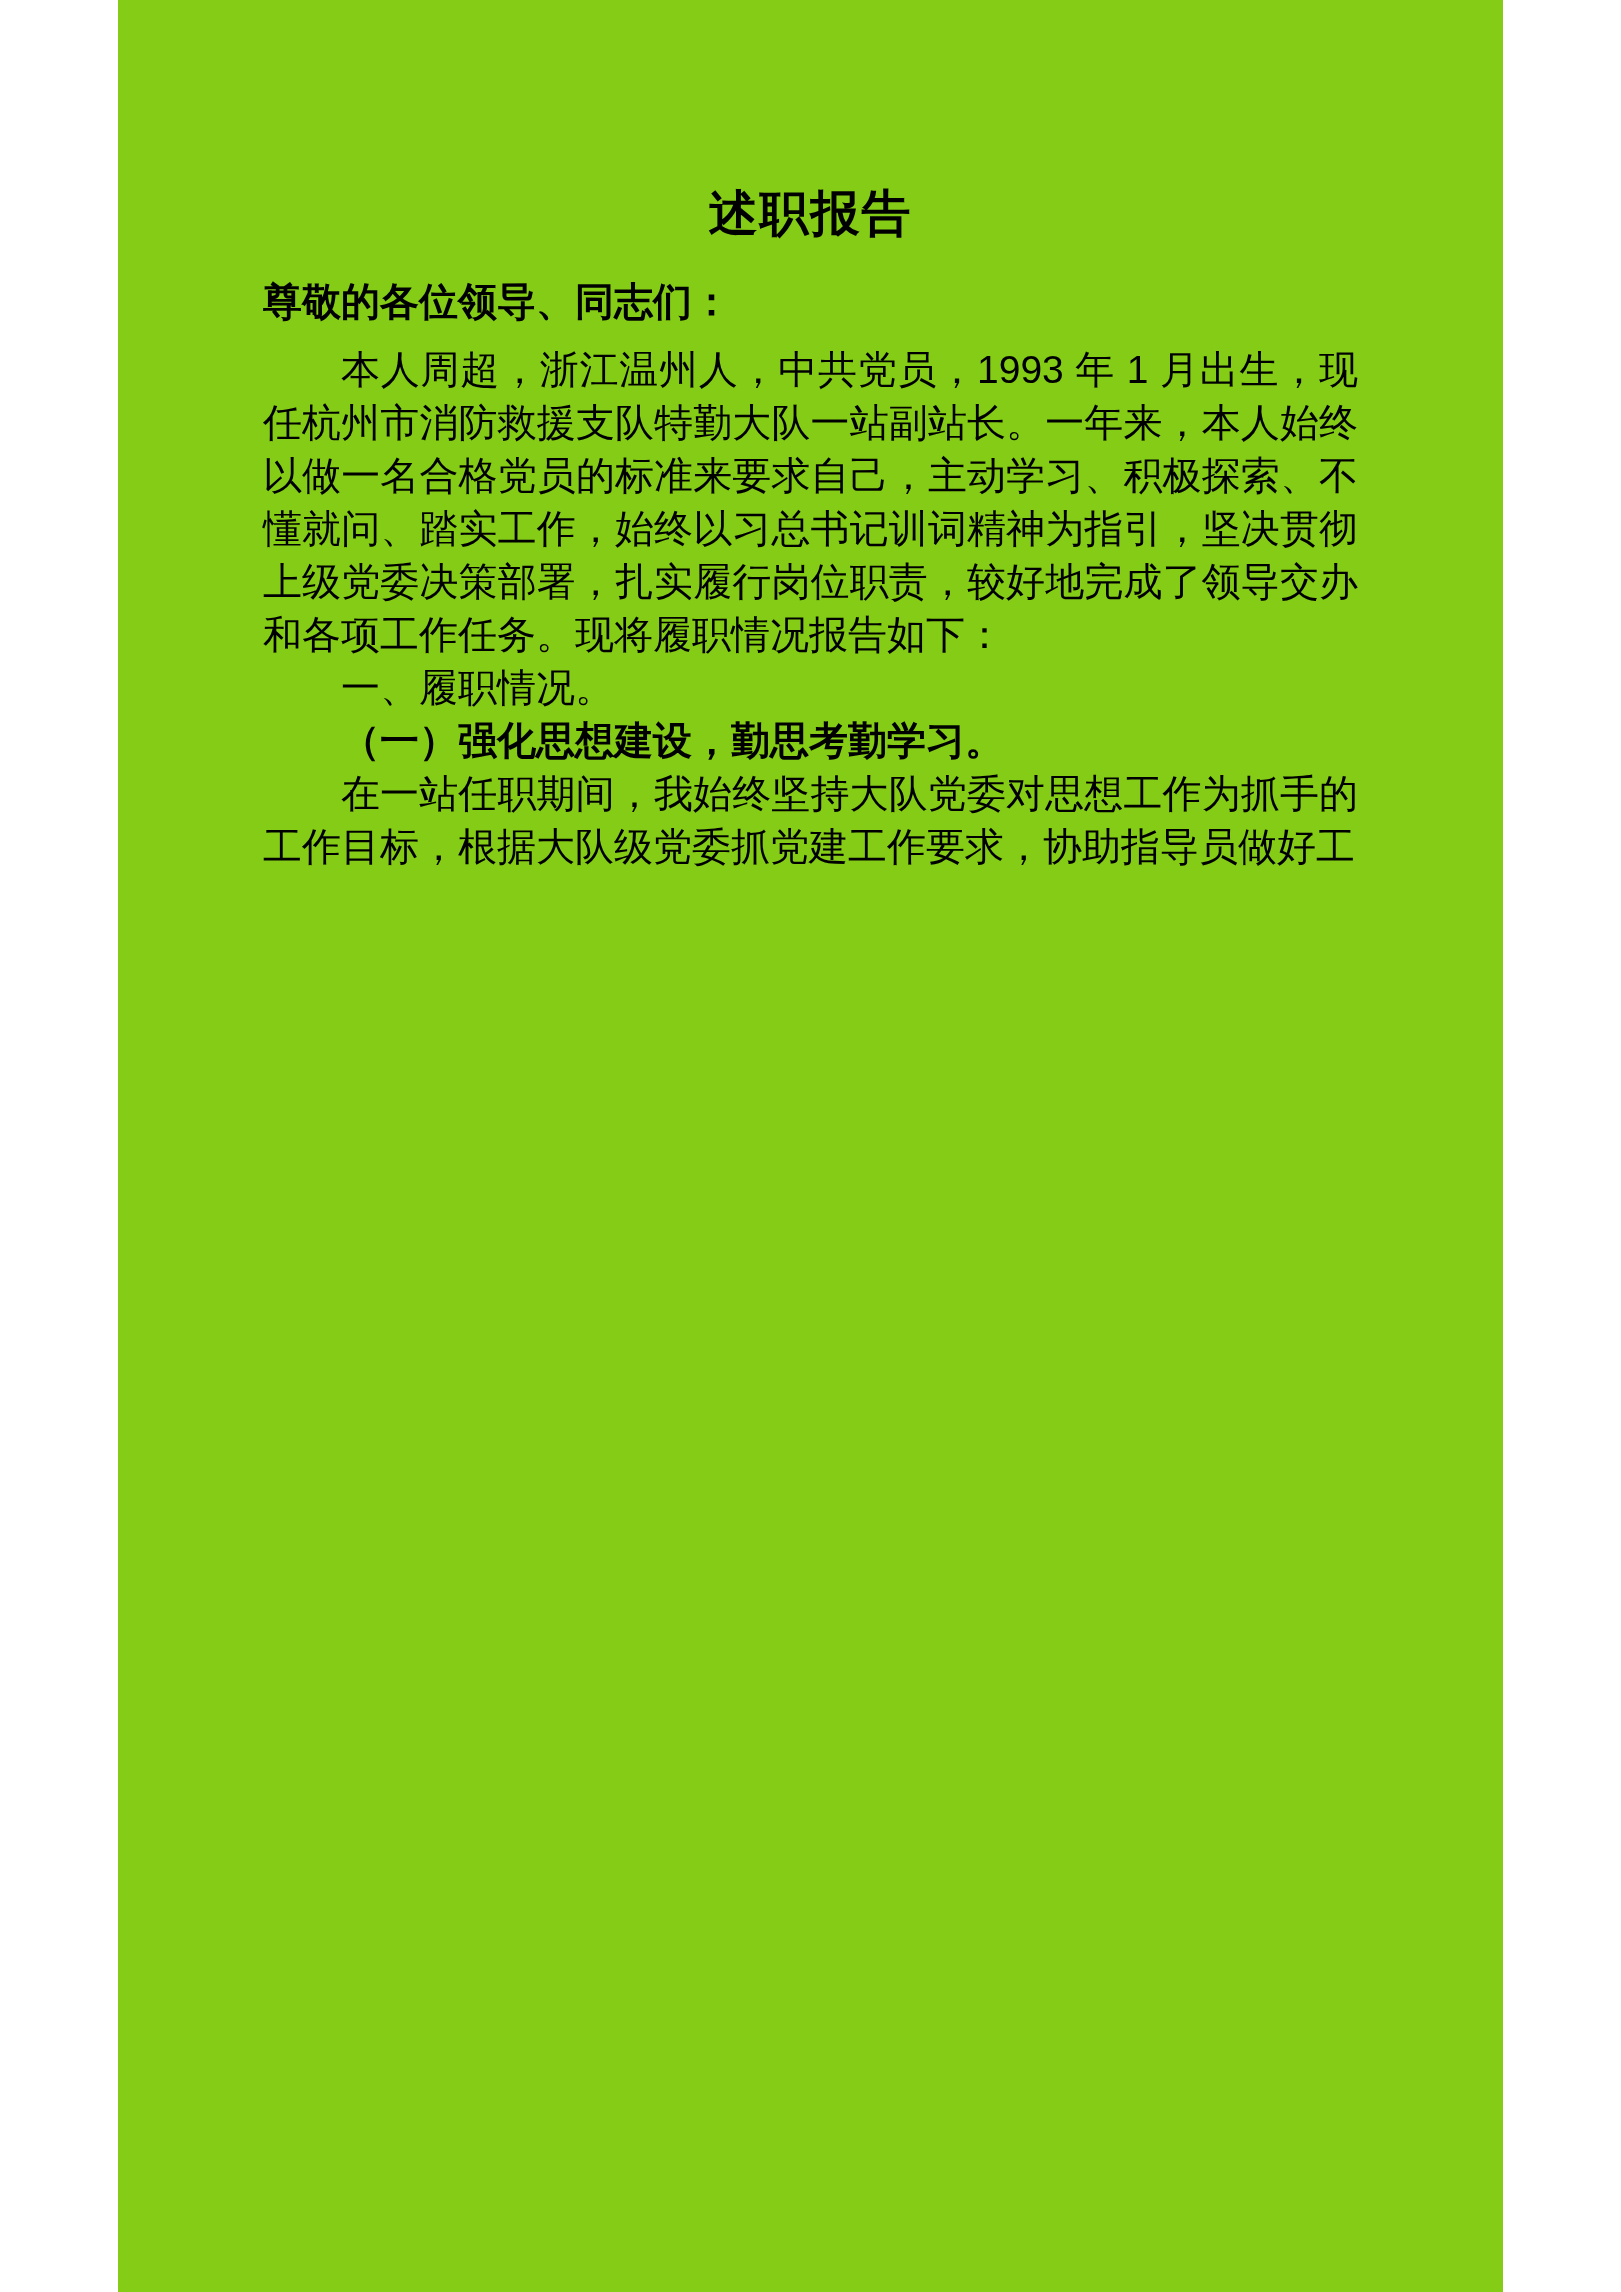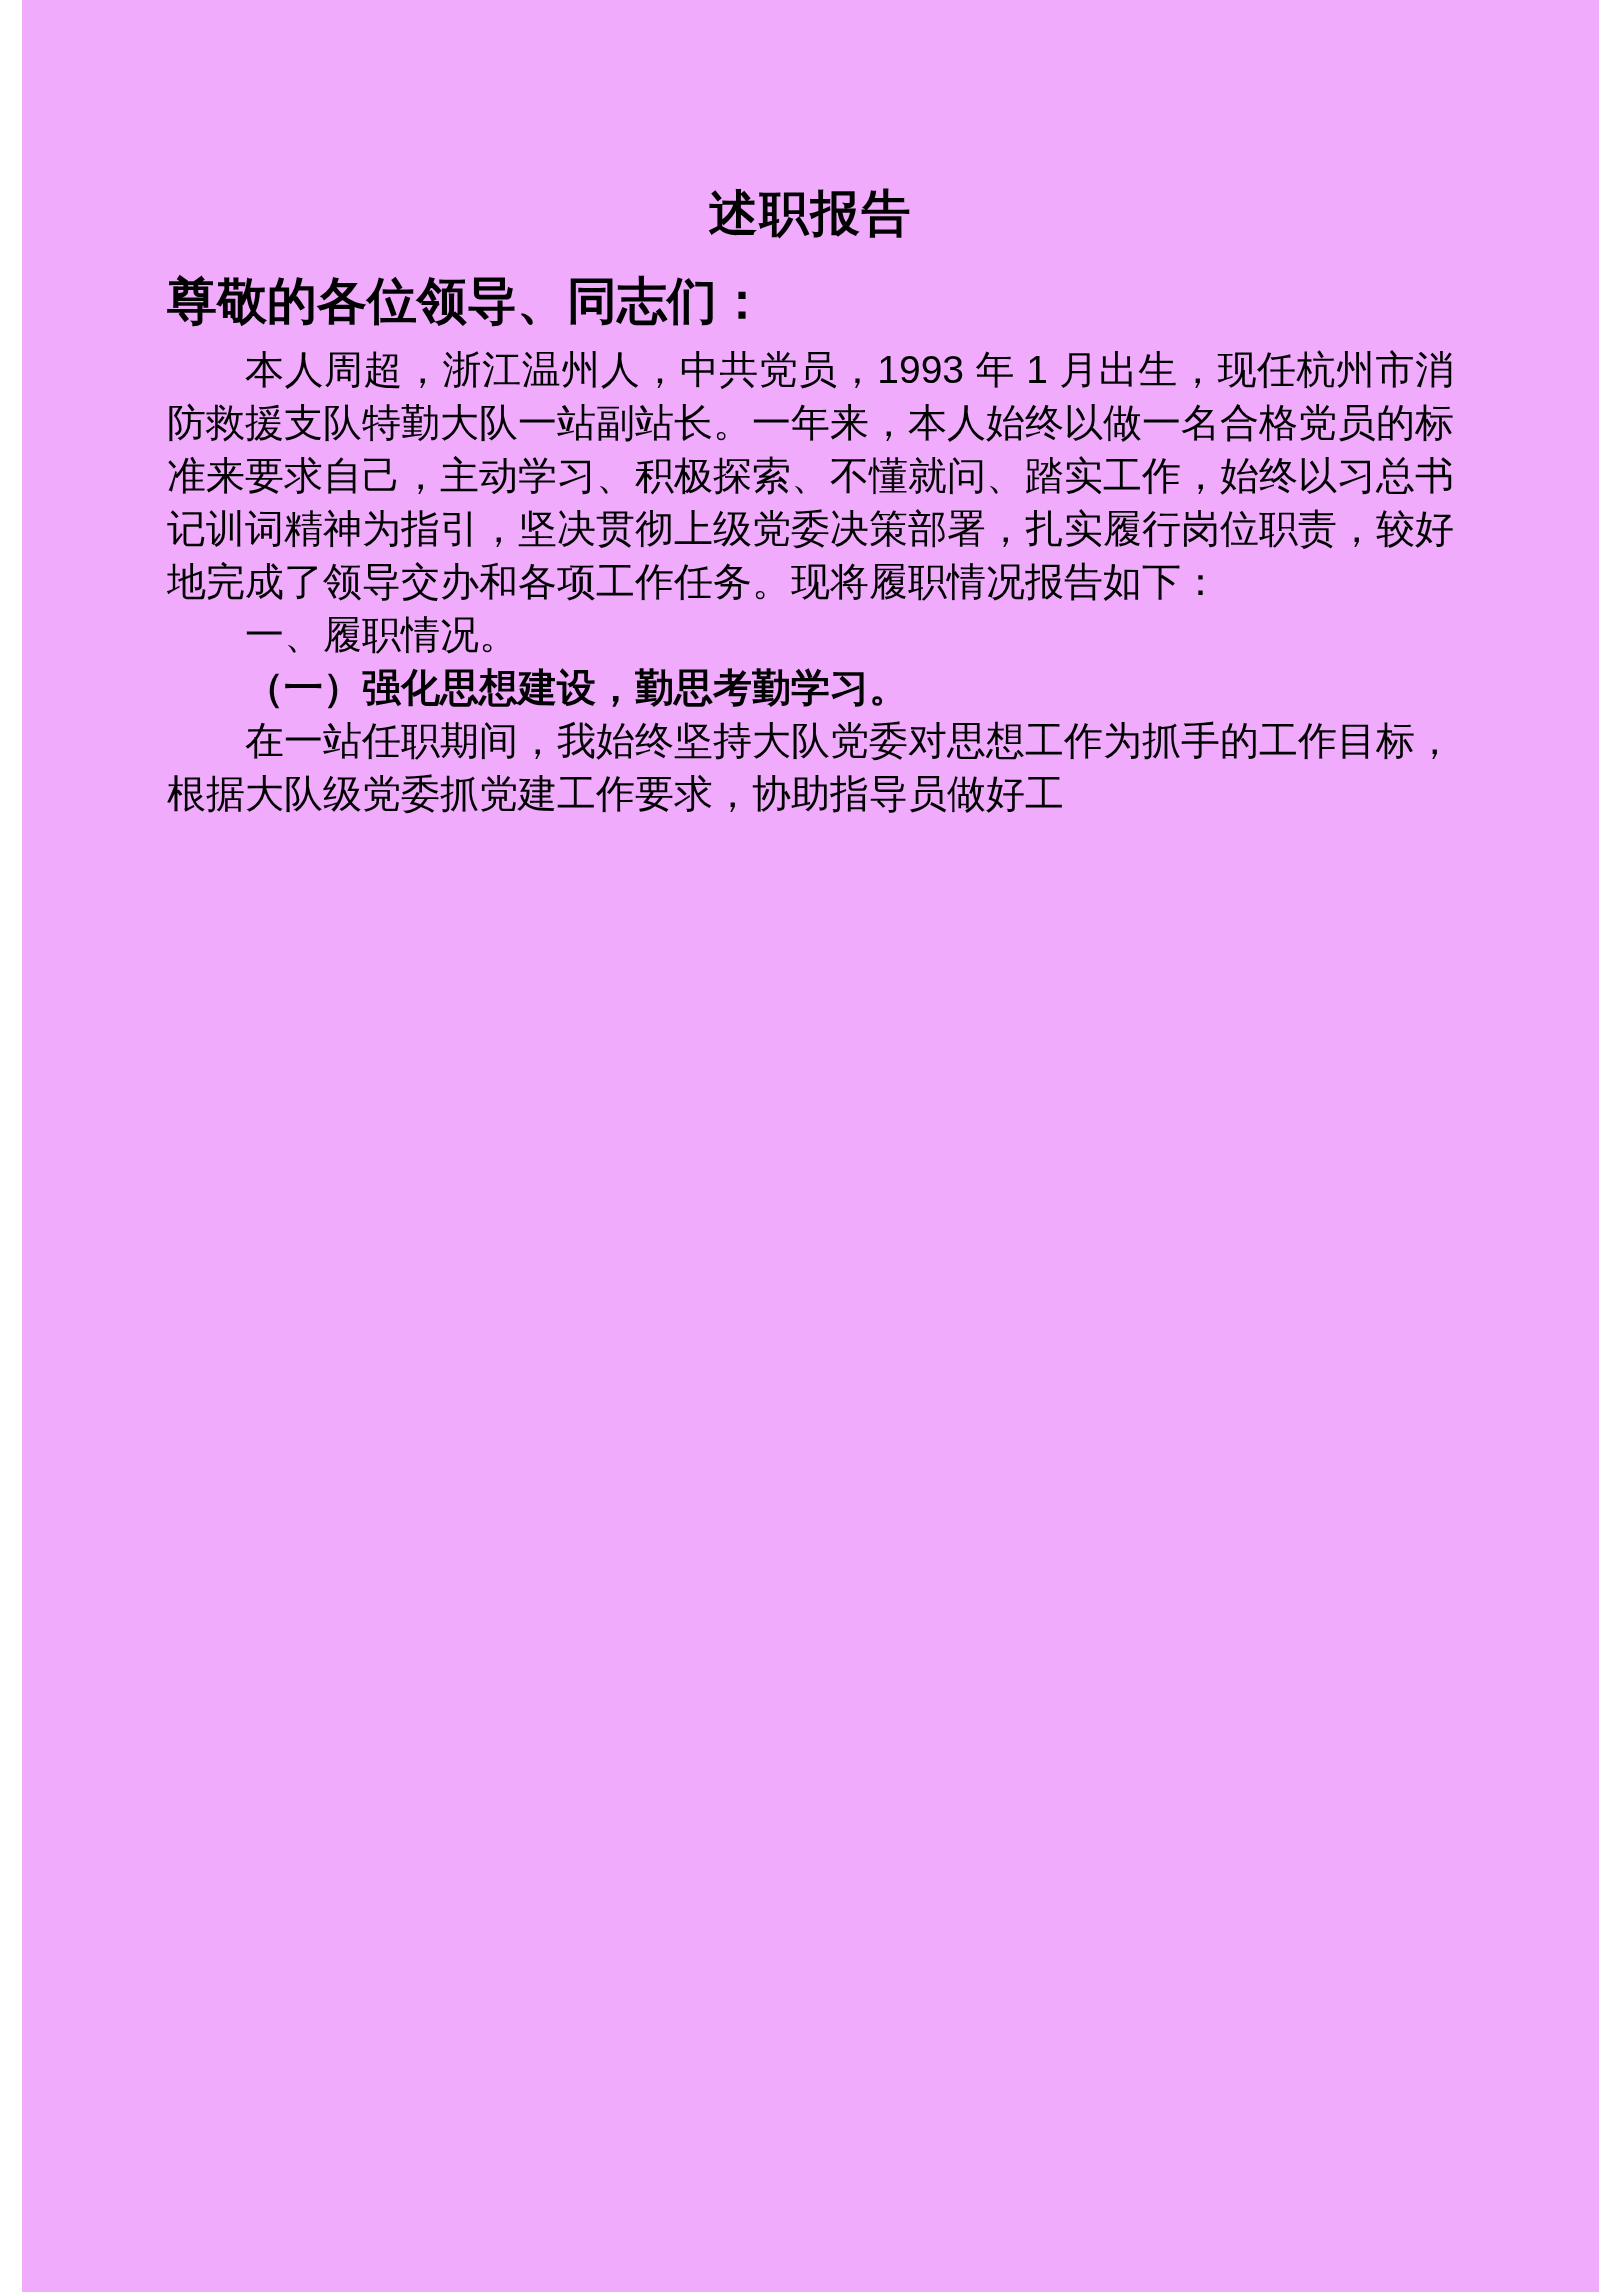--- a/index.html
+++ b/index.html
@@ -2,45 +2,45 @@
 <html><head>
 <meta charset="utf-8">
 <style>
   html, body {
     margin: 0;
     padding: 0;
     background: #ffffff;
   }
   .page {
     position: relative;
-    width: 1577px;
+    width: 1385px;
     height: 2293px;
     margin: 0 auto;
-    background: #f0abfc;
+    background: #84cc16;
     box-sizing: border-box;
     padding: 181px 145px 0 145px;
     font-family: "Liberation Sans", "DejaVu Sans", sans-serif;
     color: #000000;
   }
   .doc-title {
     margin: 0 0 17.6px 0;
     text-align: center;
     font-size: 49px;
     font-weight: 700;
     letter-spacing: 2px;
   }
   .doc-subtitle {
     margin: 0 0 108px 0;
     text-align: center;
     font-size: 37px;
     font-weight: 400;
   }
   .salutation {
     margin: 0 0 5.9px 0;
-    font-size: 50px;
+    font-size: 39px;
     font-weight: 700;
     line-height: 73px;
   }
   .para {
     margin: 0;
     font-size: 39px;
     line-height: 53px;
     text-align: justify;
     text-indent: 2em;
   }

